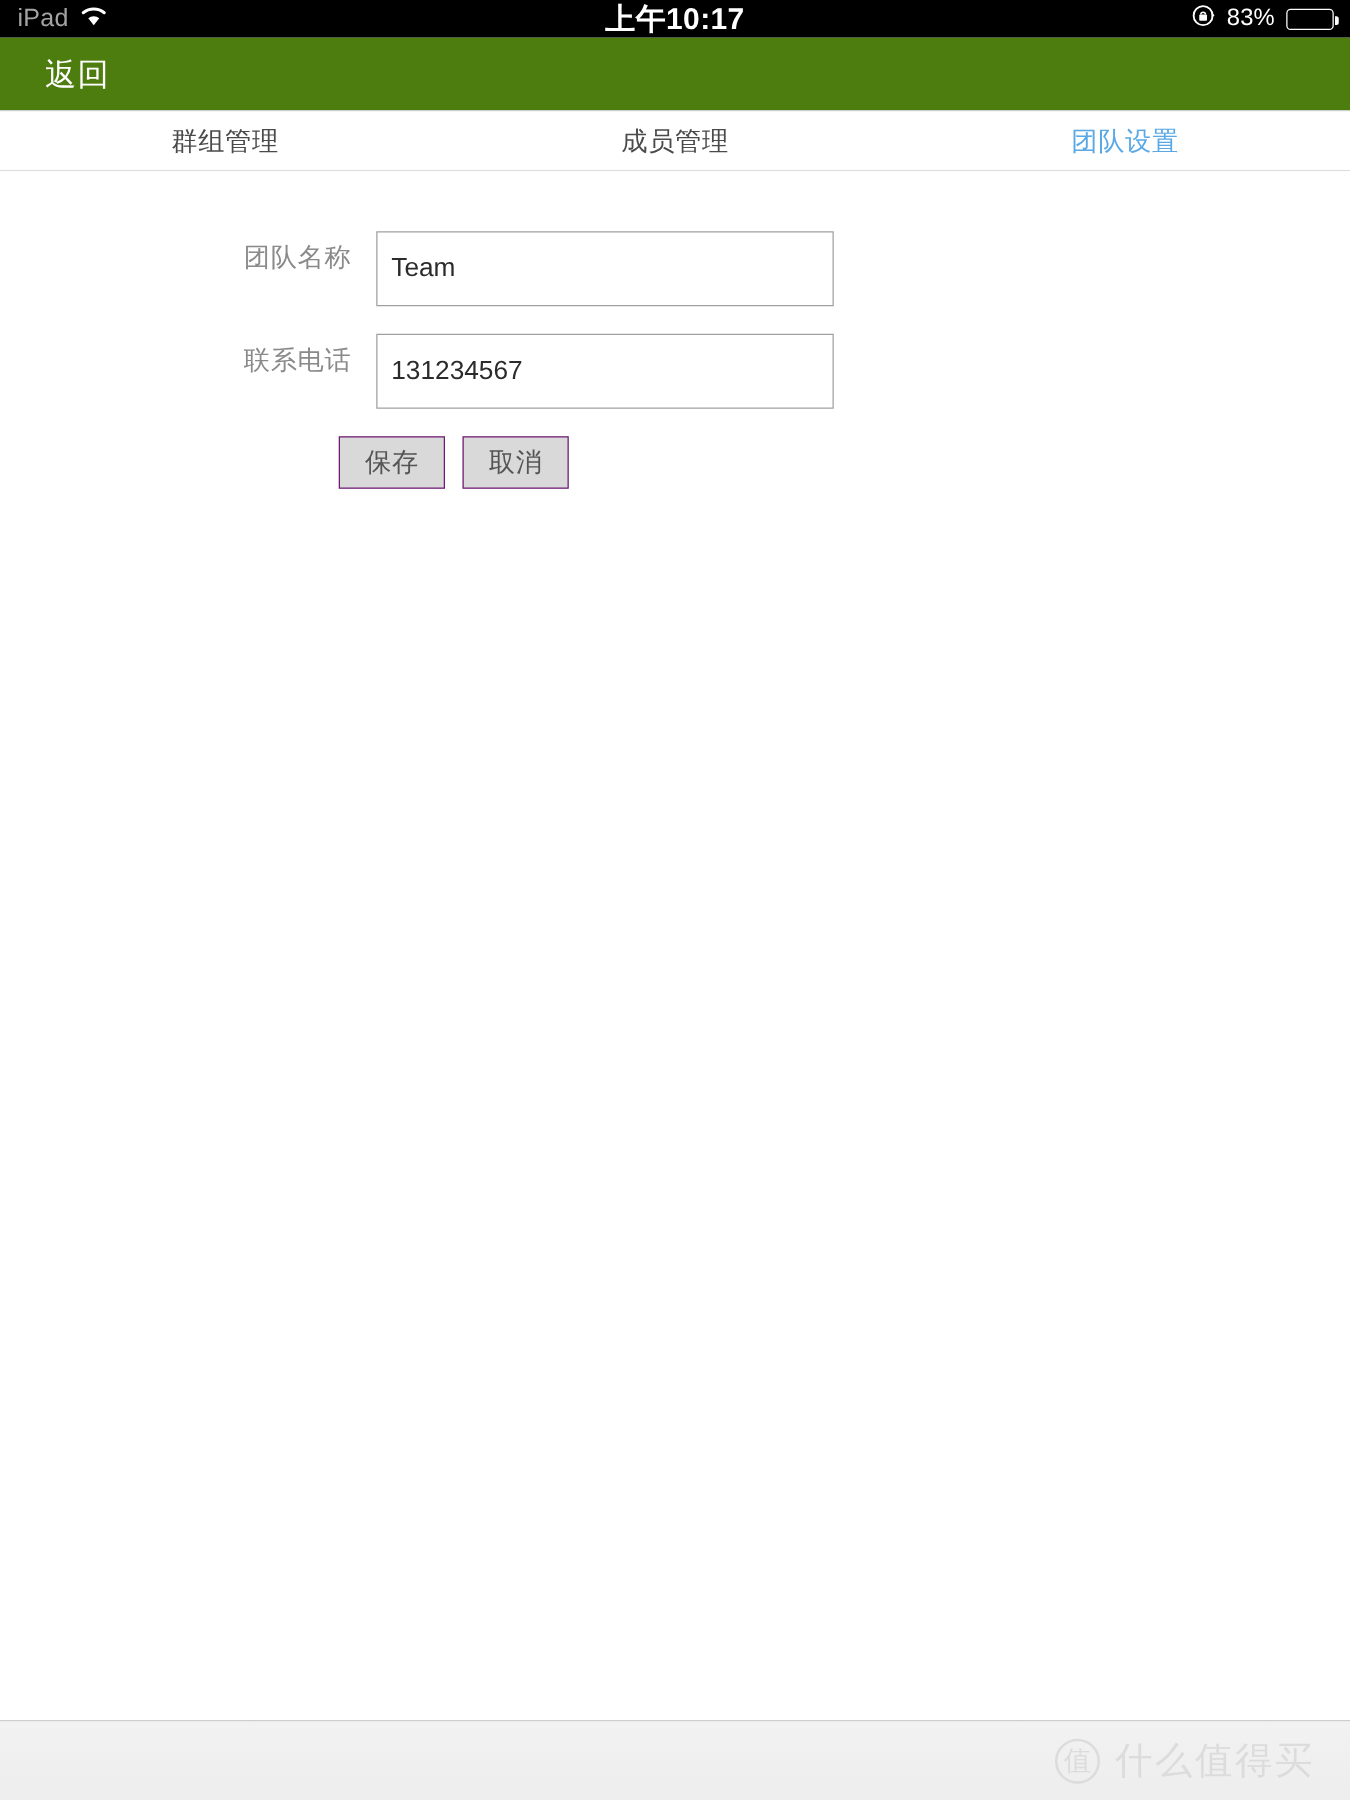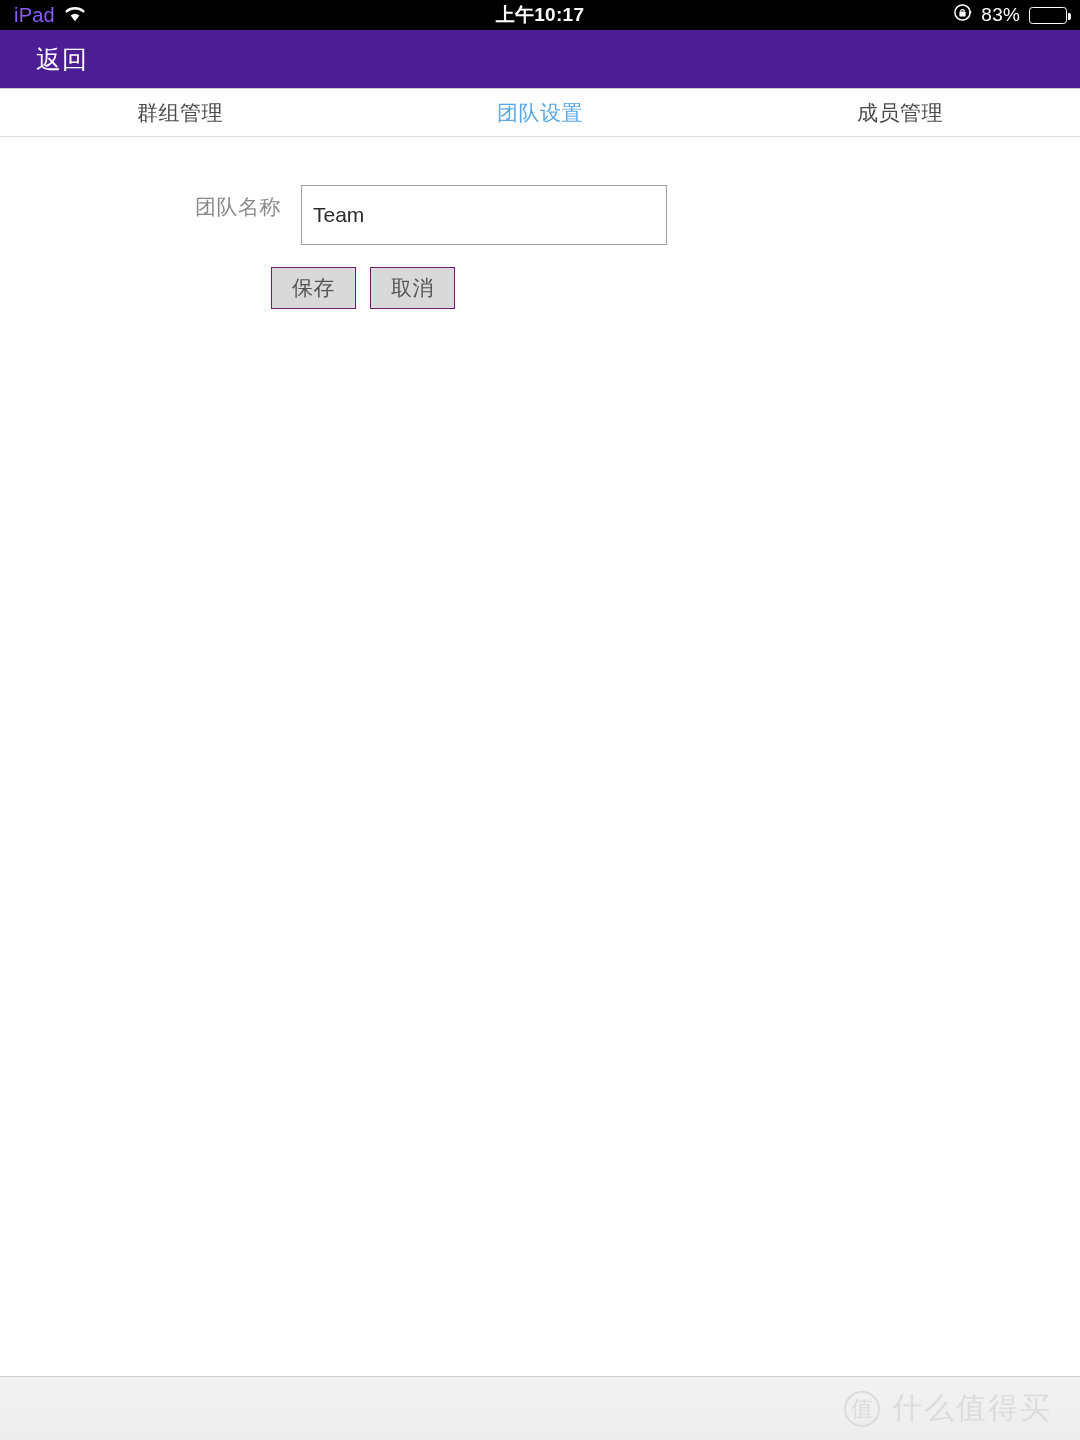--- a/index.html
+++ b/index.html
@@ -27,28 +27,28 @@
   }
   .status-left {
     display: flex;
     align-items: center;
     gap: 9px;
     padding-left: 14px;
   }
   .status-device {
     font-size: 20px;
     letter-spacing: 0.2px;
-    color: #8b5cf6;
+    color: #a3a3a3;
   }
   .wifi-icon { display: block; }
   .status-center {
     position: absolute;
     left: 0; right: 0;
     text-align: center;
-    font-size: 19px;
+    font-size: 24px;
     font-weight: bold;
     letter-spacing: 0.3px;
   }
   .status-right {
     position: absolute;
     right: 13px;
     top: 0;
     height: 30px;
     display: flex;
     align-items: center;
@@ -73,21 +73,21 @@
     position: absolute;
     right: -4.5px; top: 5px;
     width: 3px; height: 7px;
     background: #ffffff;
     border-radius: 0 2px 2px 0;
   }
 
   
   .nav-header {
     height: 59px;
-    background: #4c1d95;
+    background: #4d7c0f;
     display: flex;
     align-items: center;
     border-bottom: 1px solid #c9ced2;
     box-sizing: border-box;
   }
   .back-button {
     color: #ffffff;
     font-size: 25px;
     padding-left: 36px;
     letter-spacing: 1px;
@@ -250,31 +250,35 @@
     </span>
   </div>
 </div>
 
 <div class="nav-header">
   <div class="back-button">返回</div>
 </div>
 
 <div class="tab-bar">
   <div class="tab-item">群组管理</div>
+  <div class="tab-item">成员管理</div>
   <div class="tab-item active">团队设置</div>
-  <div class="tab-item">成员管理</div>
 </div>
 
 <div class="form-area">
 
   <div class="form-row">
     <div class="form-label">团队名称</div>
     <input class="text-input" type="text" value="Team" style="">
   </div>
 
+  <div class="form-row">
+    <div class="form-label">联系电话</div>
+    <input class="text-input" type="text" value="131234567" style="">
+  </div>
 
 
   <div class="button-row">
     <button class="form-button">保存</button>
     <button class="form-button">取消</button>
   </div>
 
 </div>
 
 <div class="footer-bar">

